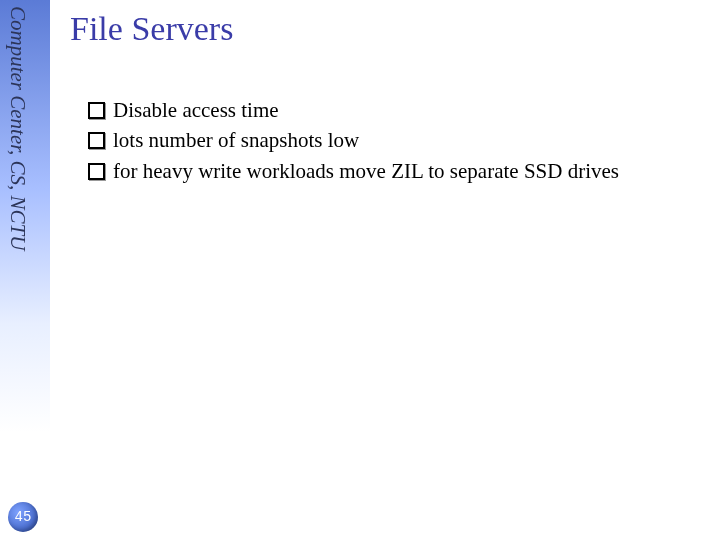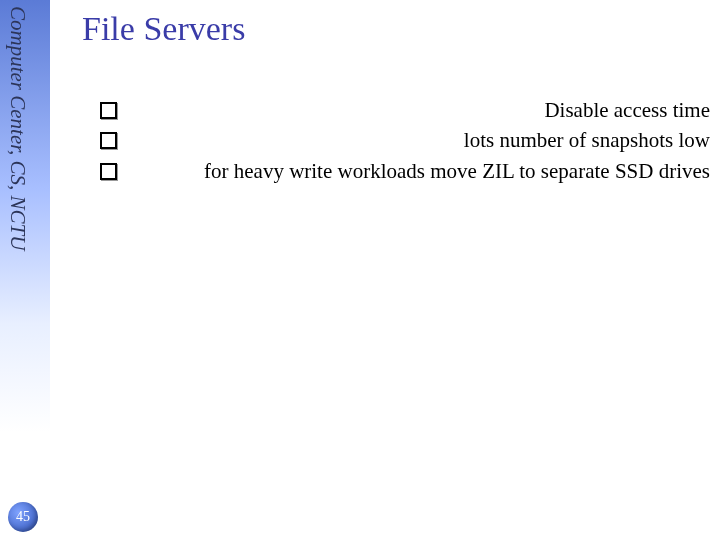--- a/index.html
+++ b/index.html
@@ -40,55 +40,53 @@
   }
   .page-number {
     position: absolute;
     left: 8px;
     bottom: 8px;
     width: 30px;
     height: 30px;
     border-radius: 50%;
     background: radial-gradient(circle at 35% 35%, #7fa3ff 0%, #4c6fd0 60%, #2d4aa0 100%);
     color: #ffffff;
-    font-family: Liberation Serif, serif;
+    font-family: Liberation Mono, monospace;
     font-size: 14px;
     display: flex;
     align-items: center;
     justify-content: center;
     box-shadow: inset -2px -2px 4px rgba(0,0,0,0.25);
   }
   .content {
     position: absolute;
     left: 70px;
     top: 0;
     right: 10px;
     bottom: 0;
-    margin-left: 12px;
   }
   .title {
     font-family: "Times New Roman", serif;
     font-size: 34px;
     color: #3a3ca8;
     margin-top: 10px;
     margin-bottom: 6px;
   }
   
   .bullets {
     margin-top: 48px;
     margin-left: 18px;
   }
   .bullet {
     font-size: 21px;
     color: #000000;
     line-height: 1.35;
     margin-bottom: 2px;
     display: flex;
     align-items: flex-start;
-    text-align: right;
   }
   .bullet-marker {
     display: inline-block;
     width: 13px;
     height: 13px;
     border: 2px solid #000;
     margin-right: 8px;
     margin-top: 6px;
     flex-shrink: 0;
     box-shadow: 1px 1px 0 rgba(0,0,0,0.4);

